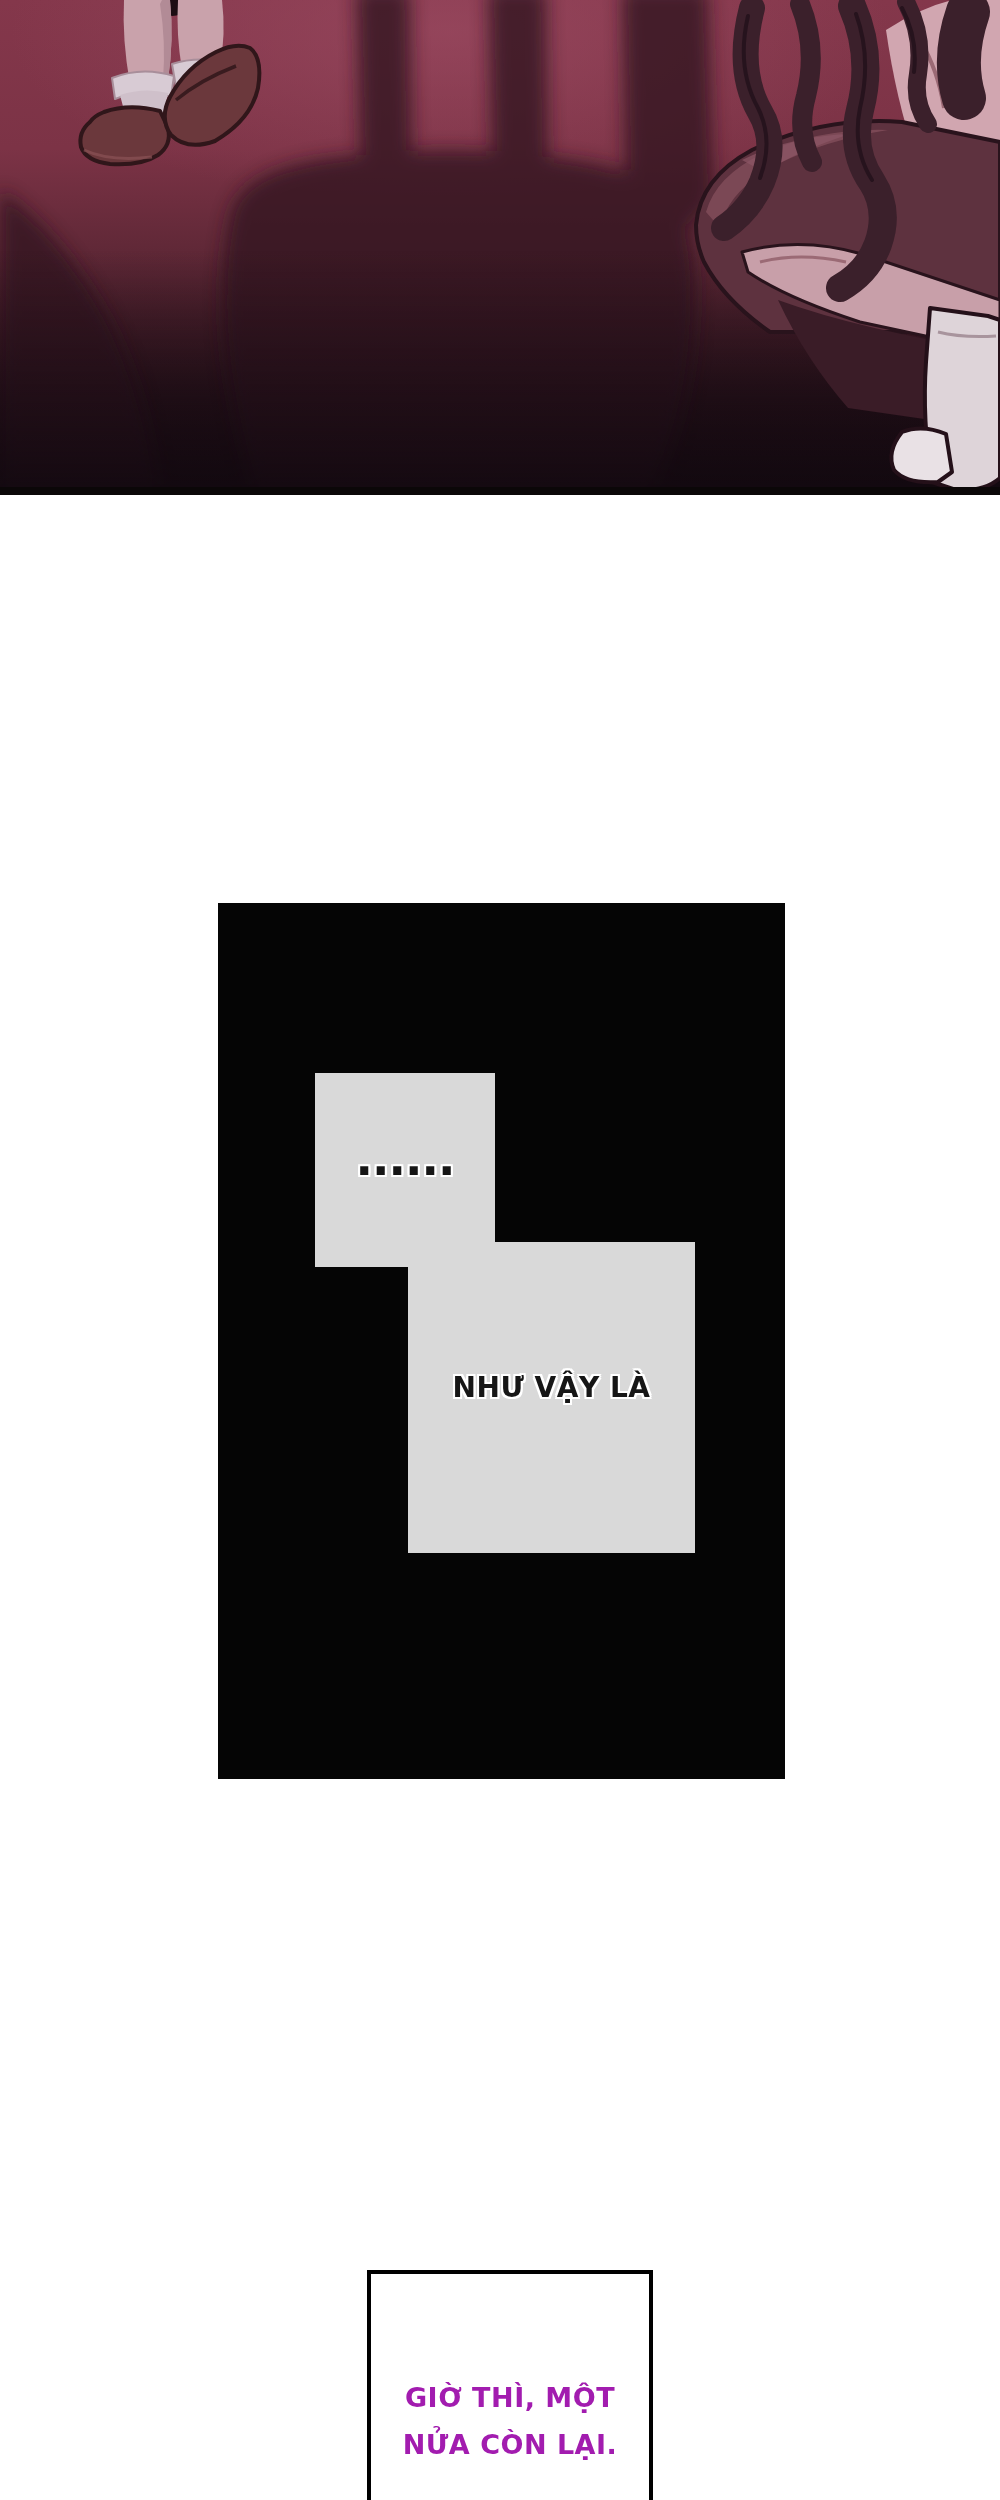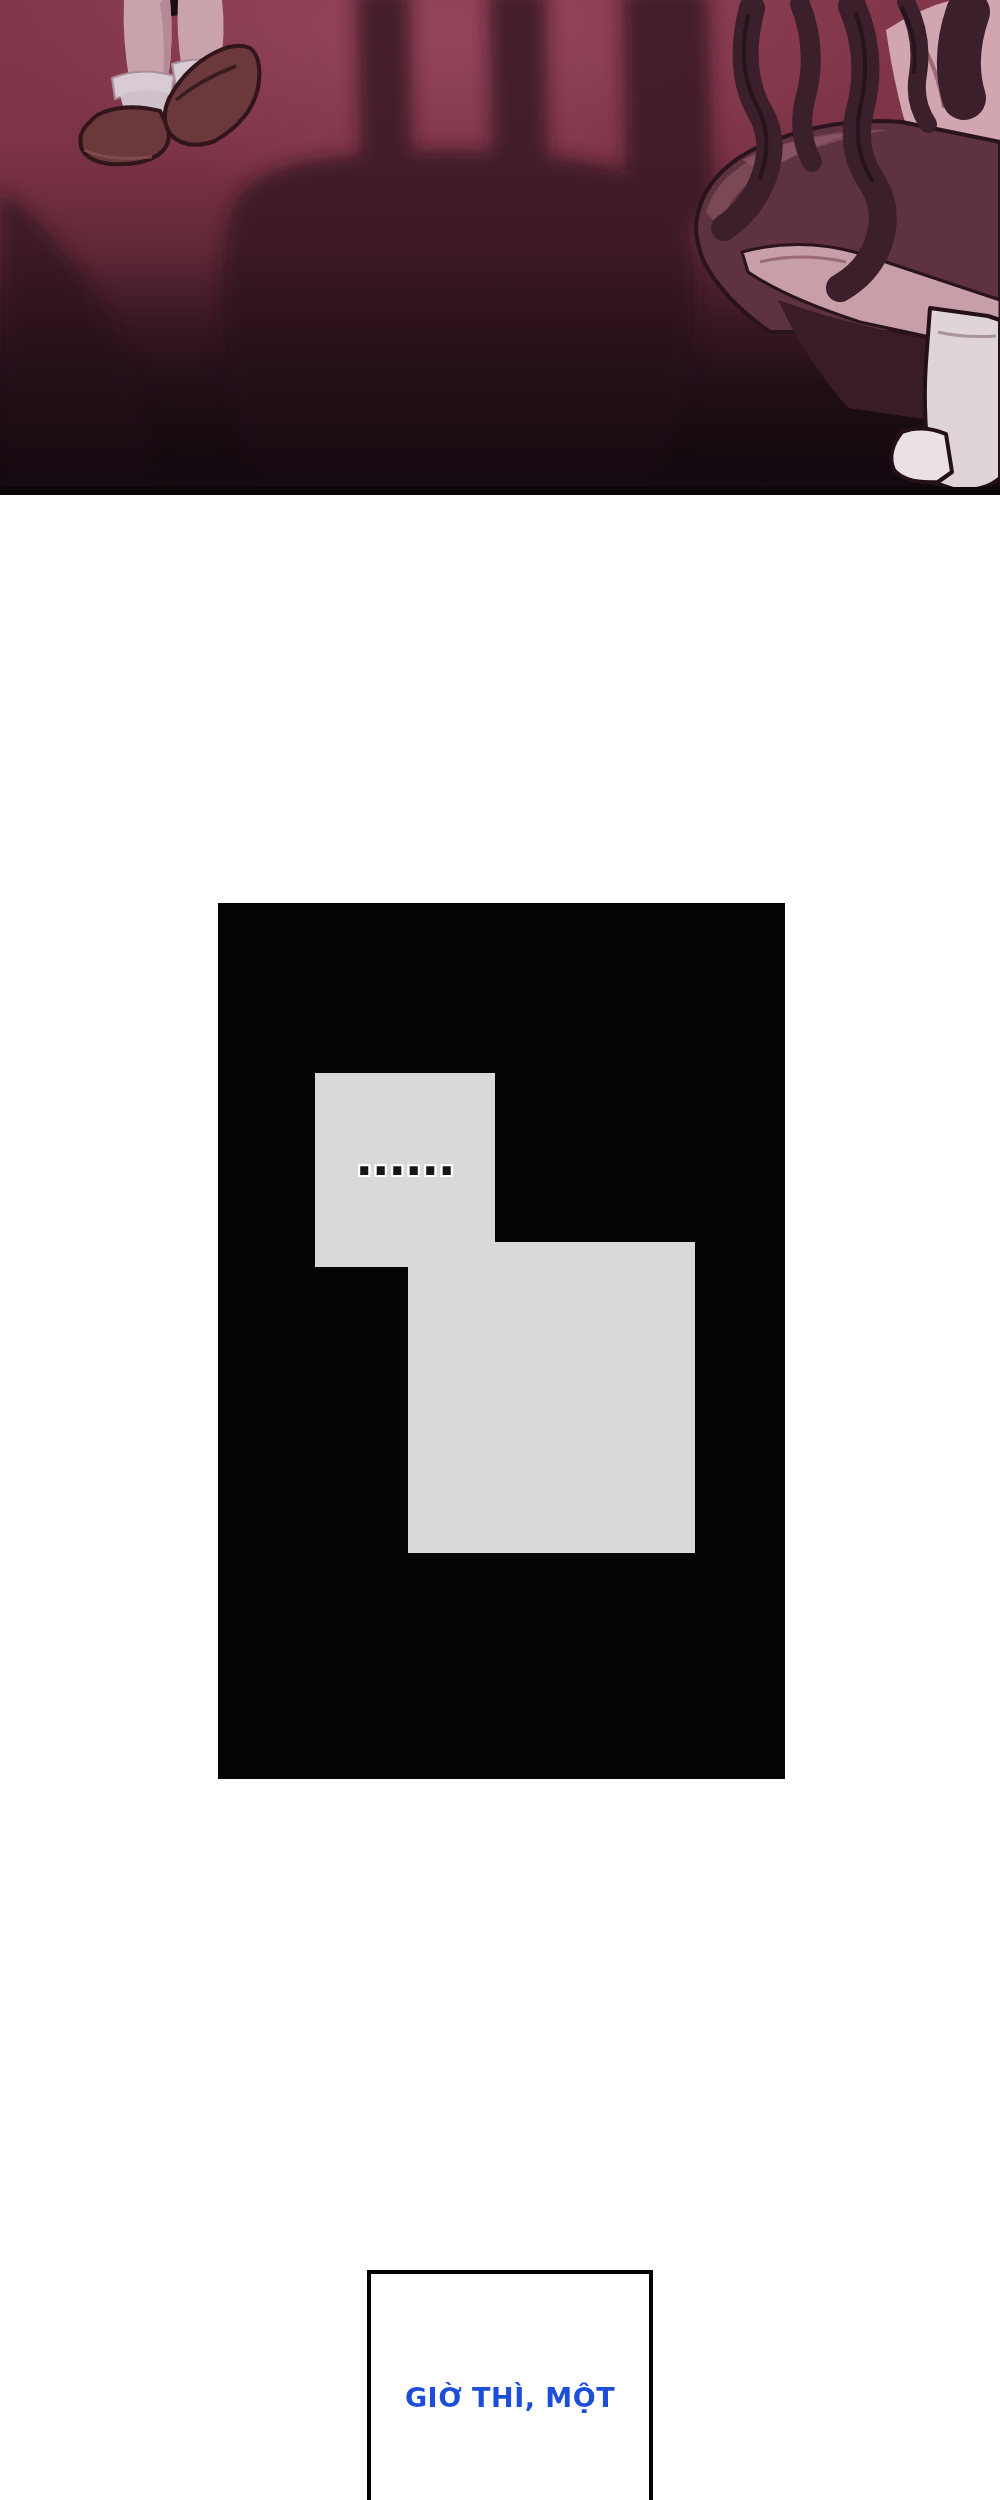--- a/index.html
+++ b/index.html
@@ -38,21 +38,21 @@
   }
   .speech span, .caption span { display:block; }
 
   .caption-box {
     position:absolute; left:367px; top:2270px; width:286px; height:262px;
     background:#ffffff; border:4px solid #000000;
   }
   .caption {
     position:absolute; left:0; right:0; top:100px; text-align:center;
     font-weight:bold; font-size:27px; line-height:47px; letter-spacing:.5px;
-    color:#1d4ed8;
+    color:#a21caf;
   }
 </style>
 </head>
 <body>
 
 <div class="page">
 
   <div class="art-panel">
     <svg viewBox="0 0 1000 495">
       <defs>
@@ -137,23 +137,25 @@
       <rect y="487" width="1000" height="8" fill="#0b0708"></rect>
     </svg>
   </div>
 
   <div class="story-panel">
     <div class="bubble bubble-a">
       <div class="ellipsis">......</div>
     </div>
     <div class="bubble bubble-b">
       <div class="speech">
+        <span>NHƯ VẬY LÀ</span>
       </div>
     </div>
   </div>
 
   <div class="caption-box">
     <div class="caption">
       <span>GIỜ THÌ, MỘT</span>
+      <span>NỬA CÒN LẠI.</span>
     </div>
   </div>
 
 </div>
 
 </body></html>

